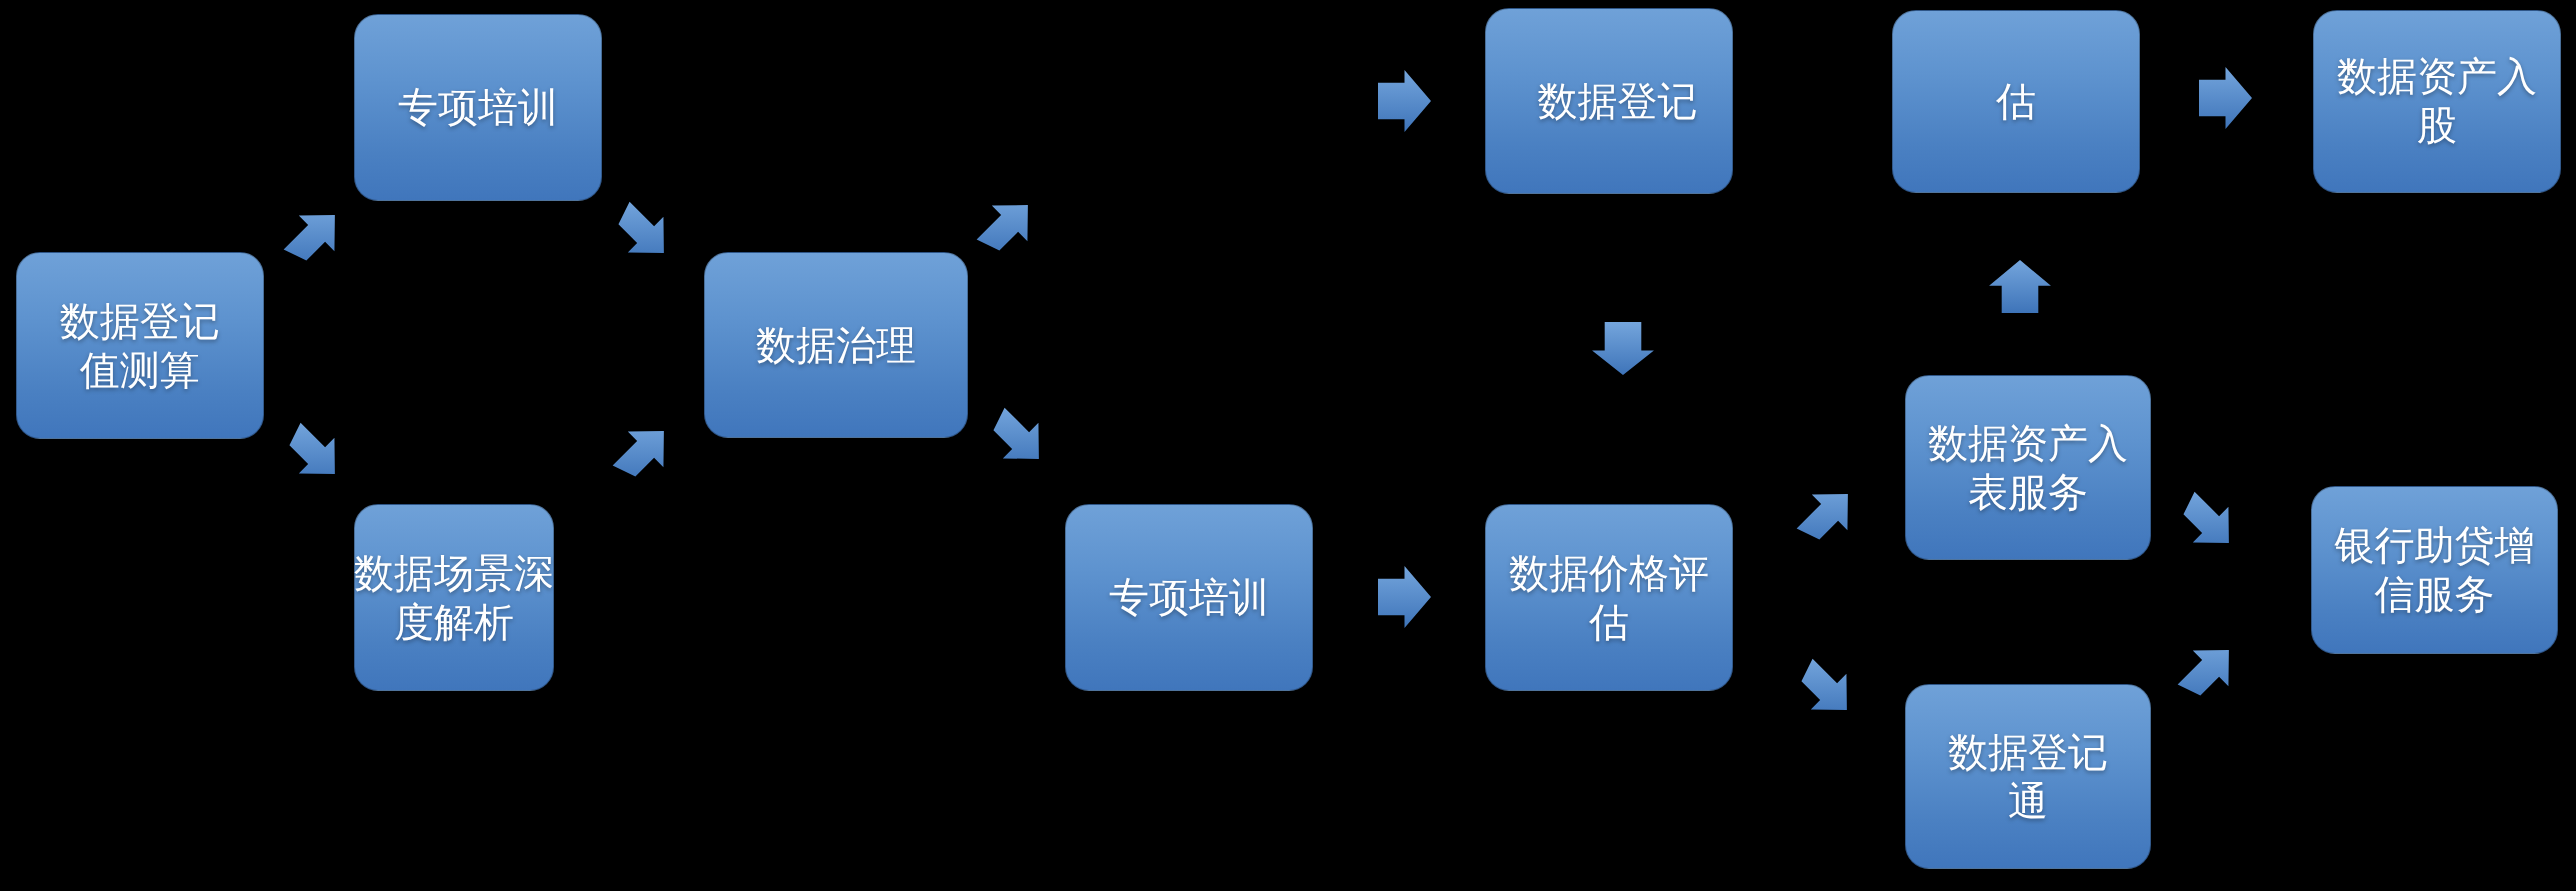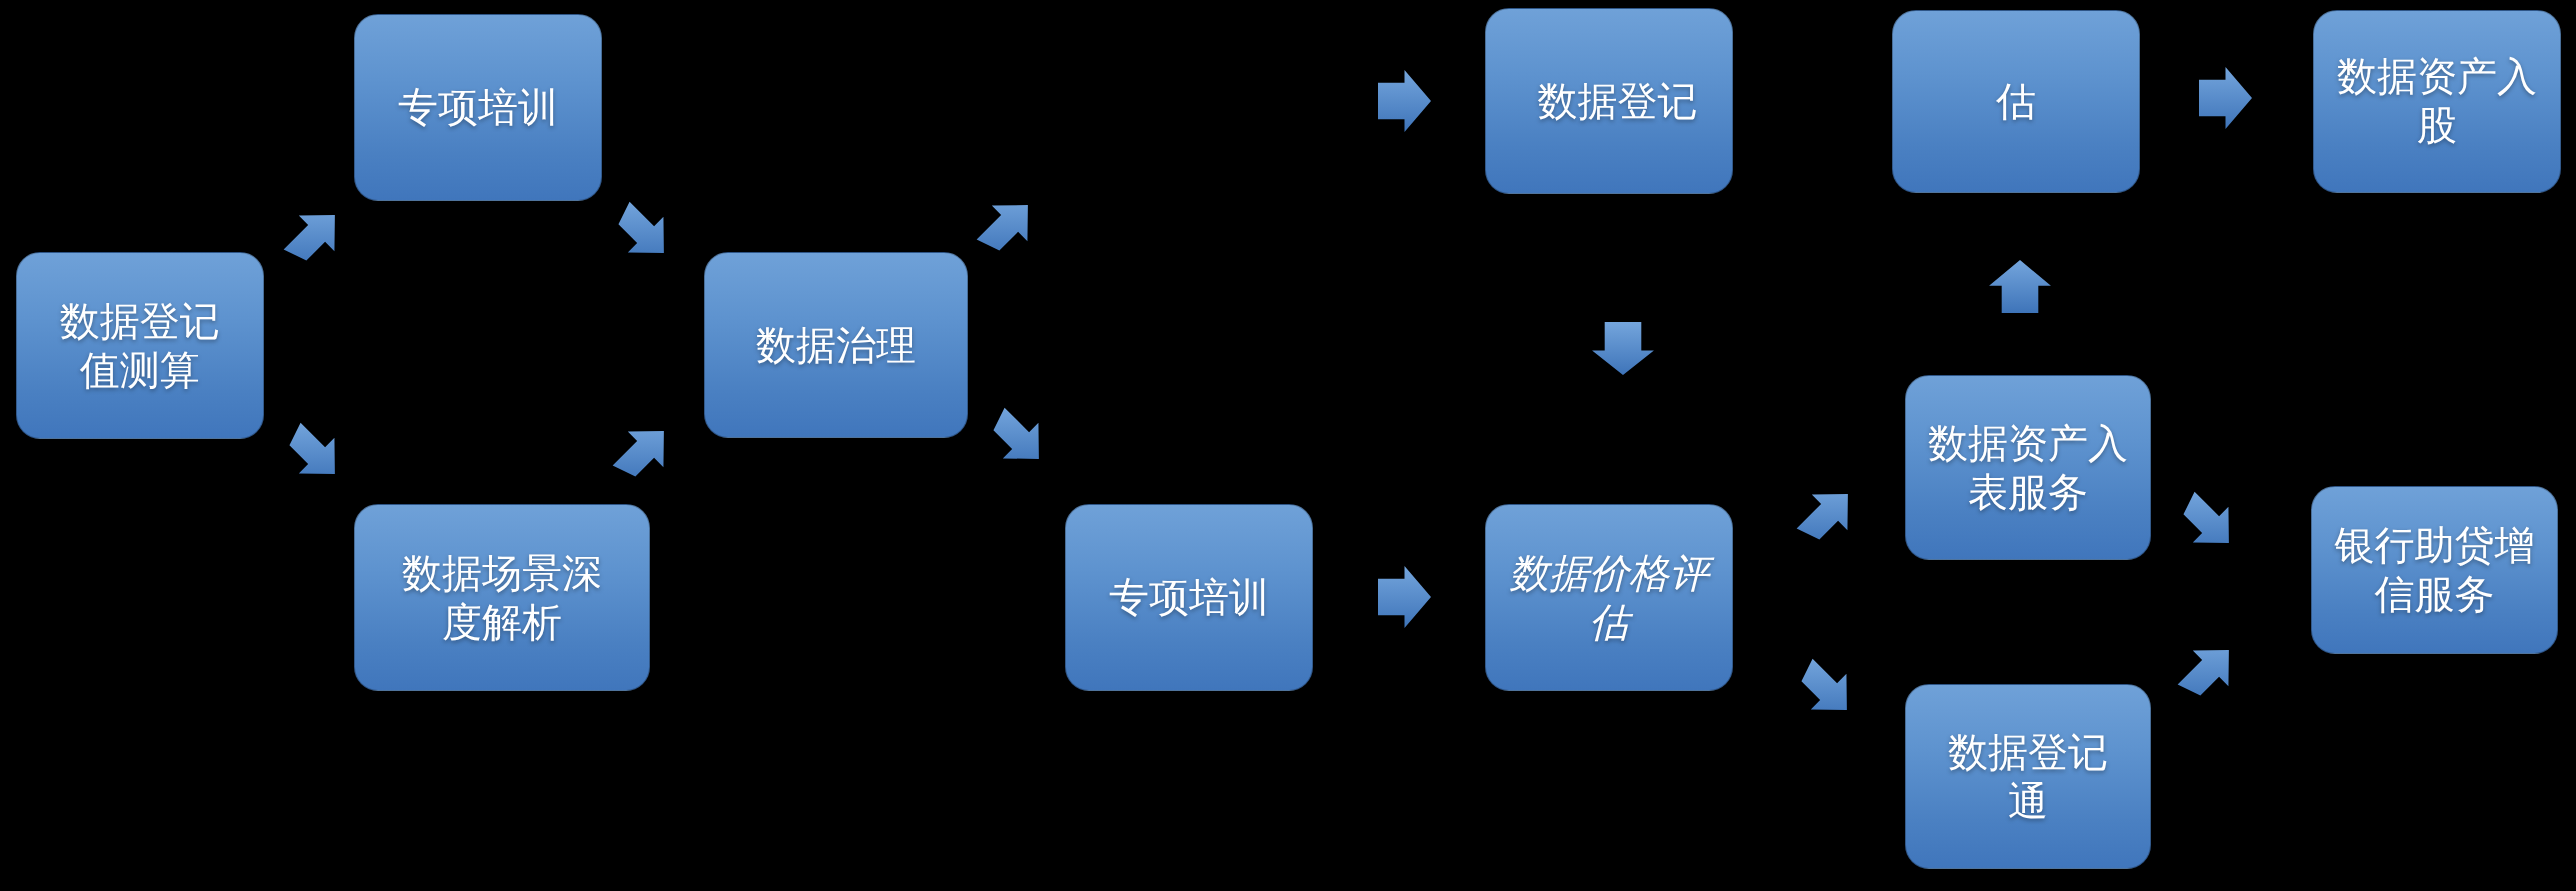--- a/index.html
+++ b/index.html
@@ -28,34 +28,34 @@
 <body>
 
 <div id="stage">
     <div class="node" style="left: 15.8px; top: 252px; width: 248px; height: 187px;">
       <span class="node-line">数据登记</span>
       <span class="node-line">值测算</span>
     </div>
     <div class="node" style="left: 354px; top: 14px; width: 248px; height: 187px;">
       <span class="node-line">专项培训</span>
     </div>
-    <div class="node" style="left: 354px; top: 504px; width: 296px; height: 187px;">
+    <div class="node" style="left: 354px; top: 504px; width: 200px; height: 187px;">
       <span class="node-line">数据场景深</span>
       <span class="node-line">度解析</span>
     </div>
     <div class="node" style="left: 704px; top: 252px; width: 264px; height: 186px;">
       <span class="node-line">数据治理</span>
     </div>
     <div class="node" style="left: 1485px; top: 8.2px; width: 248px; height: 186px; padding-left: 17px;">
       <span class="node-line">数据登记</span>
     </div>
     <div class="node" style="left: 1065px; top: 504px; width: 248px; height: 187px;">
       <span class="node-line">专项培训</span>
     </div>
-    <div class="node" style="left: 1485px; top: 504px; width: 248px; height: 187px; font-style: italic;">
+    <div class="node" style="left: 1485px; top: 504px; width: 248px; height: 187px;">
       <span class="node-line">数据价格评</span>
       <span class="node-line">估</span>
     </div>
     <div class="node" style="left: 1892px; top: 9.5px; width: 248px; height: 183px;">
       <span class="node-line">估</span>
     </div>
     <div class="node" style="left: 2313px; top: 9.5px; width: 248px; height: 183px;">
       <span class="node-line">数据资产入</span>
       <span class="node-line">股</span>
     </div>

